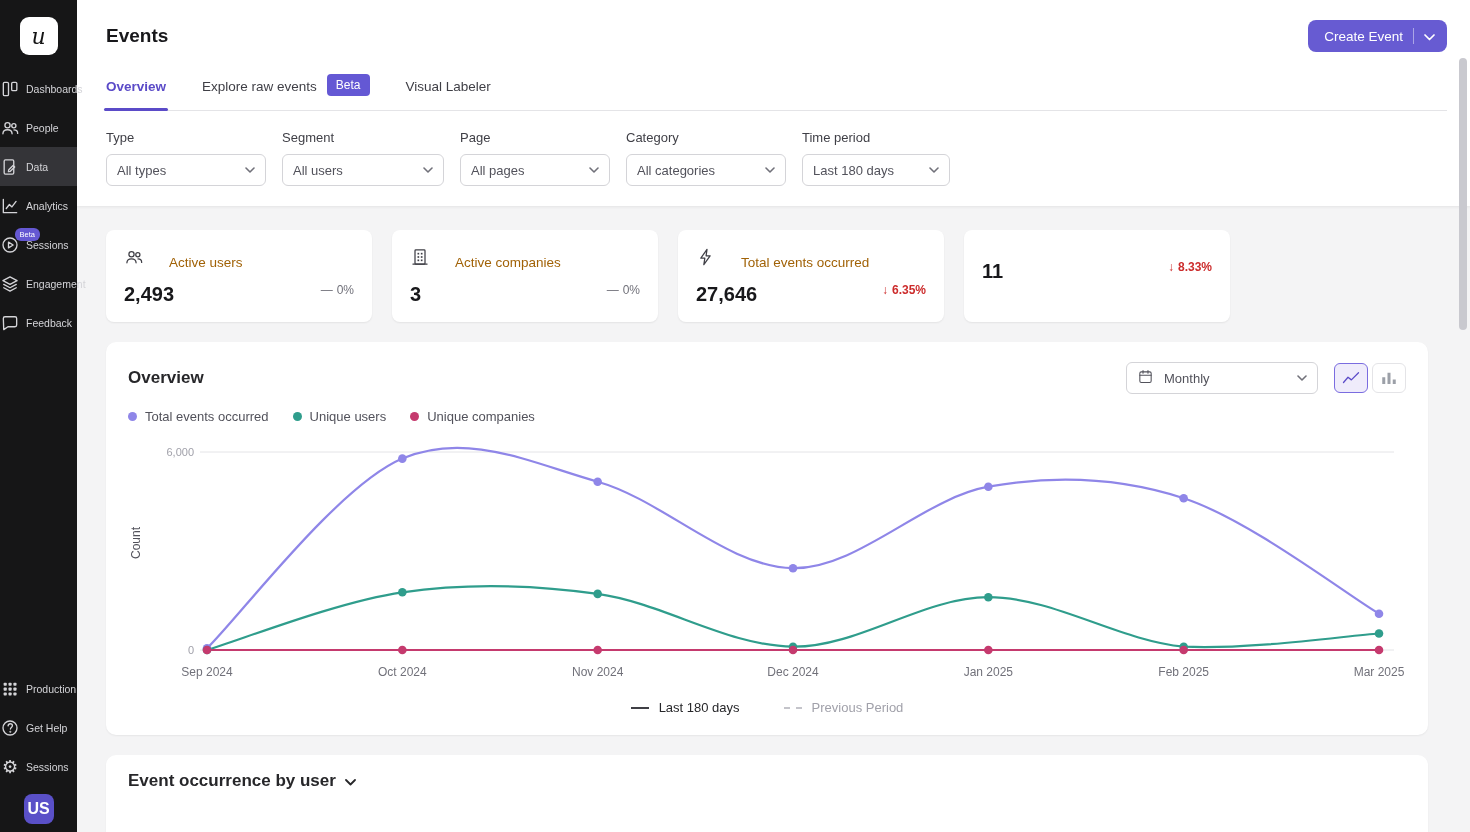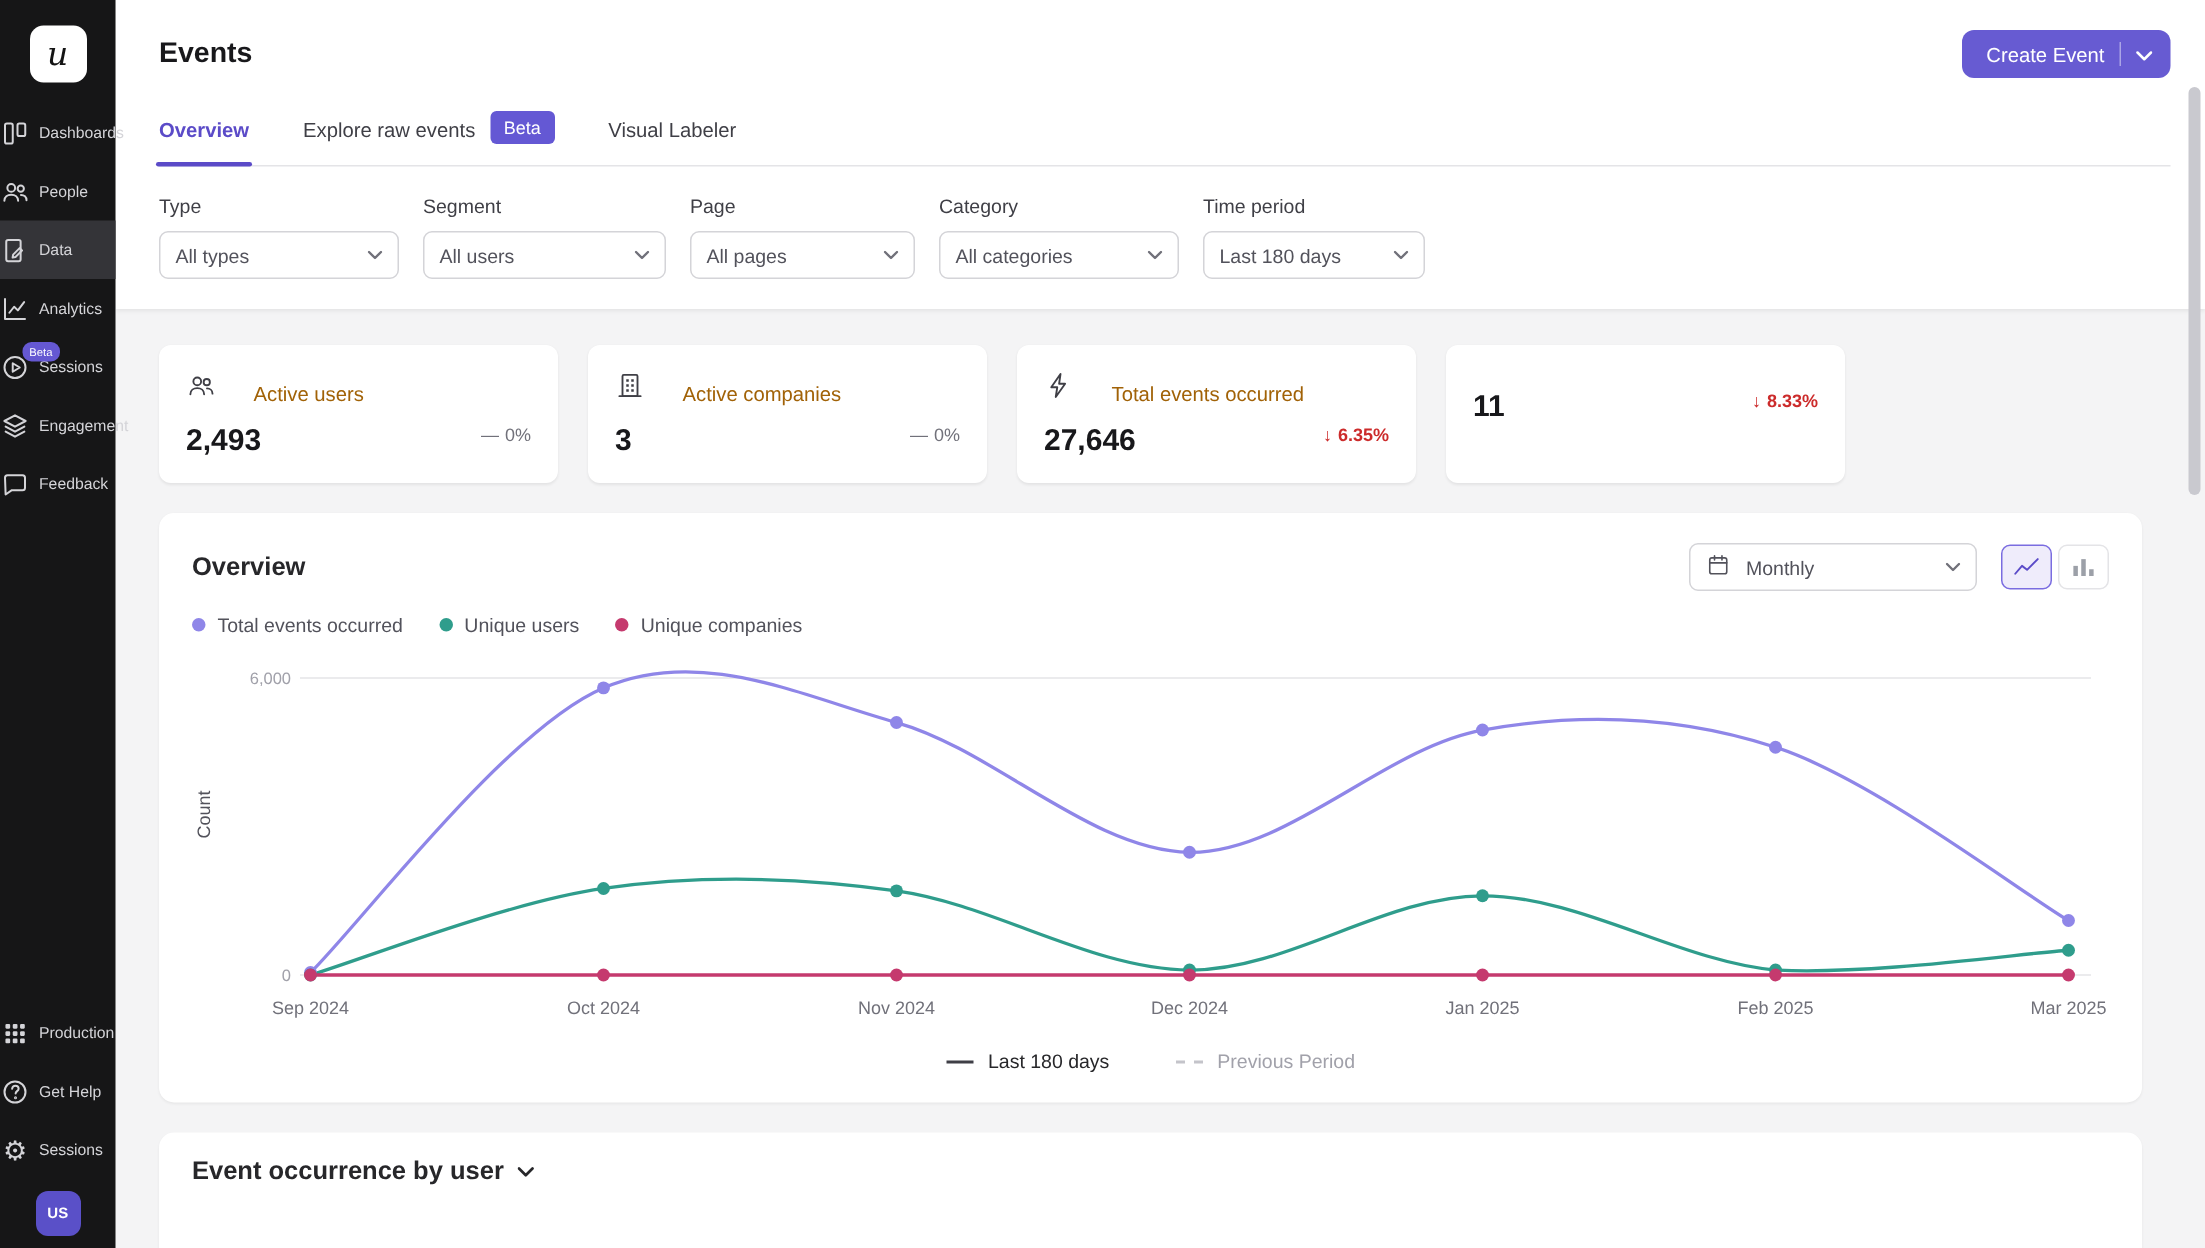--- a/index.html
+++ b/index.html
@@ -11,21 +11,21 @@
   .logo { width:38px; height:38px; background:#fff; border-radius:9px; margin-top:17px; display:flex; align-items:center; justify-content:center; font-family:"DejaVu Serif", serif; font-style:italic; font-size:22px; color:#141414; cursor:pointer; }
   .side-nav { margin-top:14px; width:100%; }
   .side-item { width:100%; padding:10px 0 9px; display:flex; flex-direction:row; align-items:center; gap:6px; cursor:pointer; position:relative; }
   .side-item.active { background:#343438; }
   .side-item .sicon { width:20px; height:20px; display:flex; align-items:center; justify-content:center; position:relative; }
   .side-item .sicon svg { stroke:#d4d4d8; fill:none; stroke-width:1.6; stroke-linecap:round; stroke-linejoin:round; }
   .side-label { font-size:10.5px; color:#d4d4d8; }
   .side-beta { position:absolute; top:-7px; right:-20px; background:#6558d2; color:#fff; font-size:7.5px; padding:2px 5px; border-radius:6px; }
   .gear-glyph { font-size:18px; color:#d4d4d8; line-height:18px; }
   .side-bottom { margin-top:auto; width:100%; display:flex; flex-direction:column; align-items:center; padding-bottom:8px; }
-  .avatar { width:30px; height:30px; border-radius:8px; background:#5a50c8; color:#fff; font-size:10px; font-weight:bold; display:flex; align-items:center; justify-content:center; margin-top:8px; cursor:pointer; }
+  .avatar { width:30px; height:30px; border-radius:8px; background:#5a50c8; color:#fff; font-size:16px; font-weight:bold; display:flex; align-items:center; justify-content:center; margin-top:8px; cursor:pointer; }
 
   
   .main { flex:1; position:relative; background:#f4f4f5; overflow:hidden; }
   .top-white { background:#fff; padding:0 23px 0 29px; box-shadow:0 1px 3px rgba(0,0,0,.07); position:relative; z-index:2; }
   .topbar { display:flex; justify-content:space-between; align-items:center; padding-top:20px; }
   .page-title { font-size:19px; font-weight:700; color:#18181b; }
   .create-btn { background:#675bd2; border:none; color:#fff; font-size:13.5px; font-family:inherit; height:32px; border-radius:8px; display:flex; align-items:center; gap:10px; padding:0 12px 0 16px; cursor:pointer; }
   .btn-divider { width:1px; height:16px; background:rgba(255,255,255,.45); }
 
   .tabs { display:flex; gap:36px; margin-top:25px; border-bottom:1px solid #e4e4e7; }

